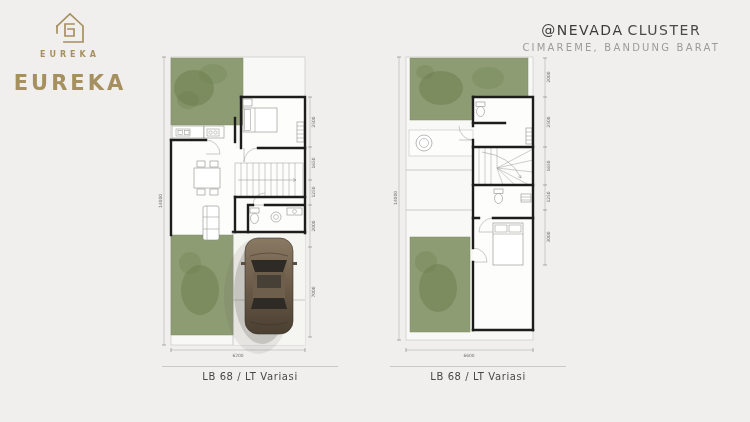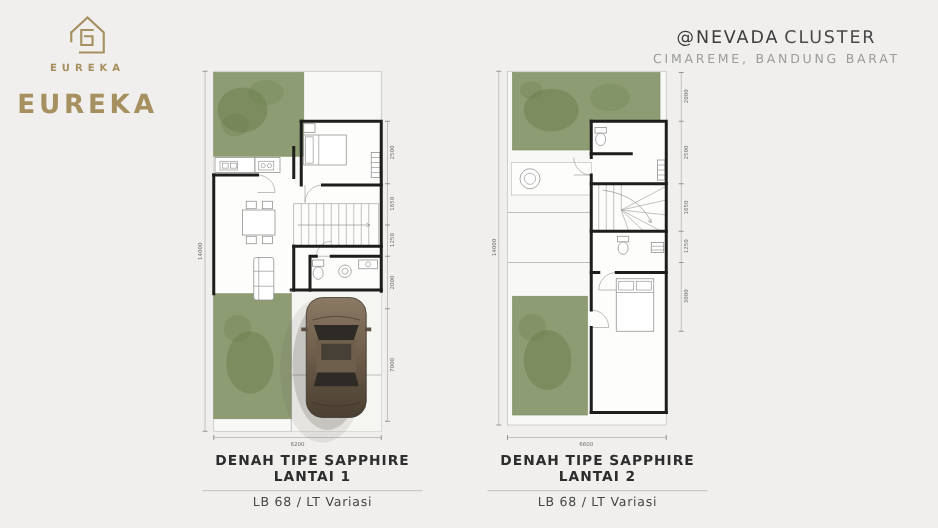--- a/index.html
+++ b/index.html
@@ -277,21 +277,19 @@
     <text class="dimtext" x="157" y="189" text-anchor="middle" transform="rotate(-90 157 189)">3000</text>
 
     <path class="dim" d="M13,302 H140"></path>
     <path class="tick" d="M13,300 V304 M140,300 V304"></path>
     <text class="dimtext" x="76" y="309" text-anchor="middle">6600</text>
   </g>
 </svg>
 </div>
 
 <div class="caption" id="cap1">
-  <div class="cap-title">DENAH TIPE SAPPHIRE LANTAI 1</div>
   <div class="cap-rule"></div>
   <div class="cap-sub">LB 68 / LT Variasi</div>
 </div>
 <div class="caption" id="cap2">
-  <div class="cap-title">DENAH TIPE SAPPHIRE LANTAI 2</div>
   <div class="cap-rule"></div>
   <div class="cap-sub">LB 68 / LT Variasi</div>
 </div>
 
 </body></html>

